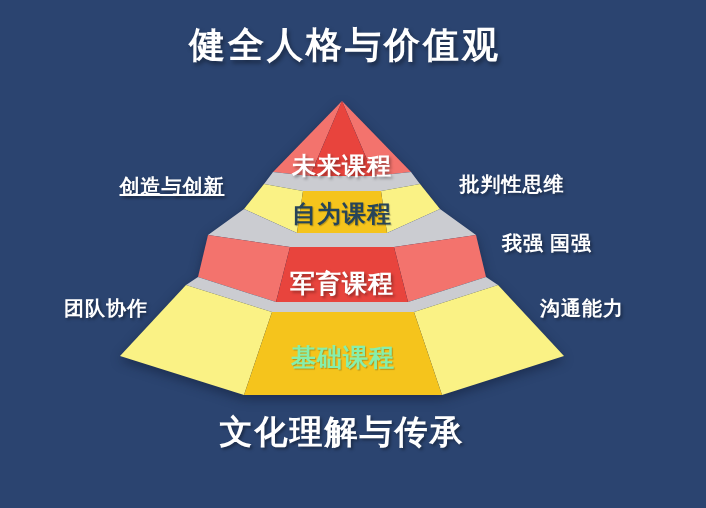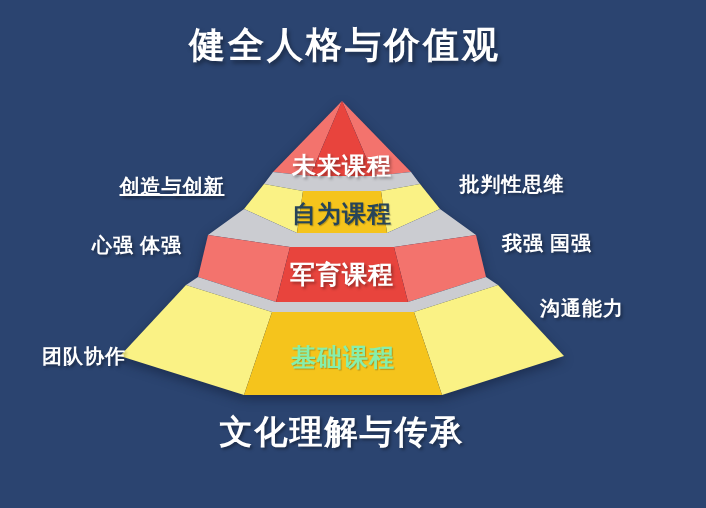--- a/index.html
+++ b/index.html
@@ -25,29 +25,29 @@
     line-height:1;
   }
   .title{
     left:345px;top:45px;
     font-size:36px;letter-spacing:3px;
     text-shadow:2px 3px 4px rgba(0,0,0,.4);
   }
   .side-label{font-size:20px;letter-spacing:1px;}
   .lbl-left-1{left:172px;top:186px;text-decoration:underline;}
   .lbl-left-2{left:137px;top:245px;}
-  .lbl-left-3{left:84px;top:308px;margin-top:48px;}
+  .lbl-left-3{left:106px;top:308px;}
   .lbl-right-1{left:512px;top:184px;}
   .lbl-right-2{left:547px;top:243px;}
   .lbl-right-3{left:582px;top:308px;}
   .bottom-label{left:342px;top:432px;font-size:33px;letter-spacing:2px;}
   .layer-label{font-size:24px;letter-spacing:1px;}
   .lvl-1{left:342px;top:166px;}
   .lvl-2{left:342px;top:214px;color:#264459;text-shadow:1px 1px 1px rgba(0,0,0,.25);}
-  .lvl-3{left:342px;top:274px;font-size:25px;}
+  .lvl-3{left:342px;top:283px;font-size:25px;}
   .lvl-4{left:343px;top:357px;font-size:25px;color:#86efac;text-shadow:1px 1px 1px rgba(0,0,0,.25);}
 </style>
 </head>
 <body>
 
 <div class="canvas">
 
   <svg class="pyramid-svg" width="706" height="508" viewBox="0 0 706 508">
     <rect x="0" y="0" width="706" height="508" fill="#2b4470"></rect>
 
@@ -78,21 +78,20 @@
   </svg>
 
   <div class="label title">健全人格与价值观</div>
 
   <div class="label layer-label lvl-2">自为课程</div>
   <div class="label layer-label lvl-1">未来课程</div>
   <div class="label layer-label lvl-3">军育课程</div>
   <div class="label layer-label lvl-4">基础课程</div>
 
   <div class="label side-label lbl-left-1">创造与创新</div>
-  <div class="label side-label lbl-left-2">心强 体强</div>
   <div class="label side-label lbl-left-3">团队协作</div>
 
   <div class="label side-label lbl-right-2">我强 国强</div>
   <div class="label side-label lbl-right-1">批判性思维</div>
   <div class="label side-label lbl-right-3">沟通能力</div>
 
   <div class="label bottom-label">文化理解与传承</div>
 </div>
 
 </body></html>

